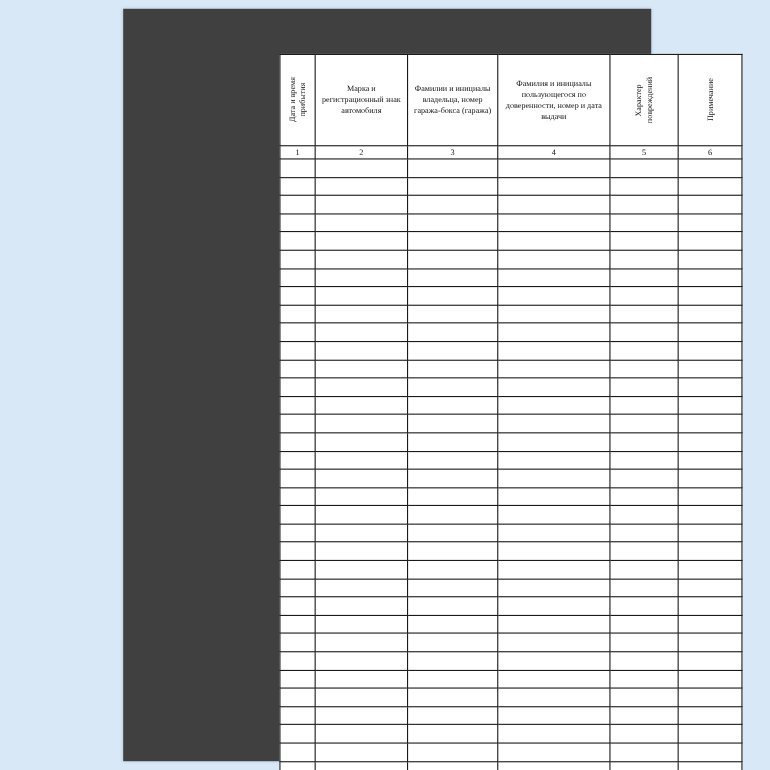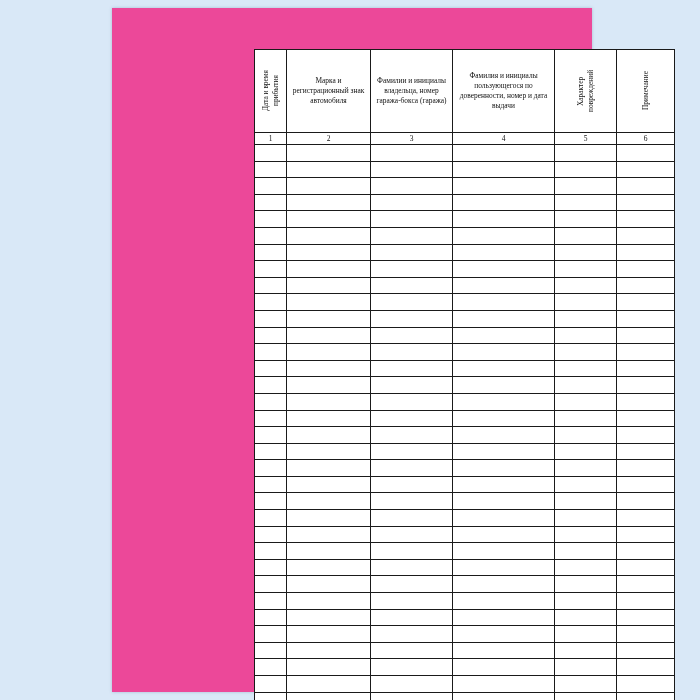--- a/index.html
+++ b/index.html
@@ -17,21 +17,21 @@
     position: relative;
     width: 700px;
     height: 700px;
   }
   .page-sheet {
     position: absolute;
     left: 112px;
     top: 8px;
     width: 480px;
     height: 684px;
-    background: #ec4899;
+    background: #404040;
     box-shadow: 0 0 3px rgba(80,110,150,0.35);
   }
   .table-wrap {
     position: absolute;
     left: 142px;
     top: 41px;
     width: 420px;
   }
   table.journal {
     border-collapse: collapse;

